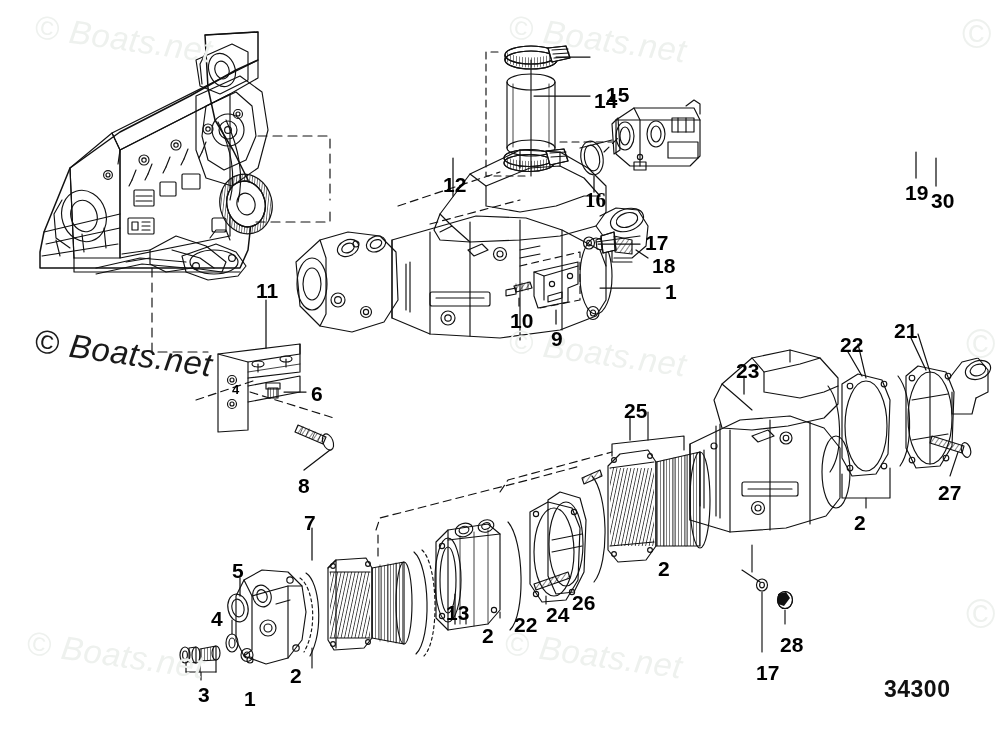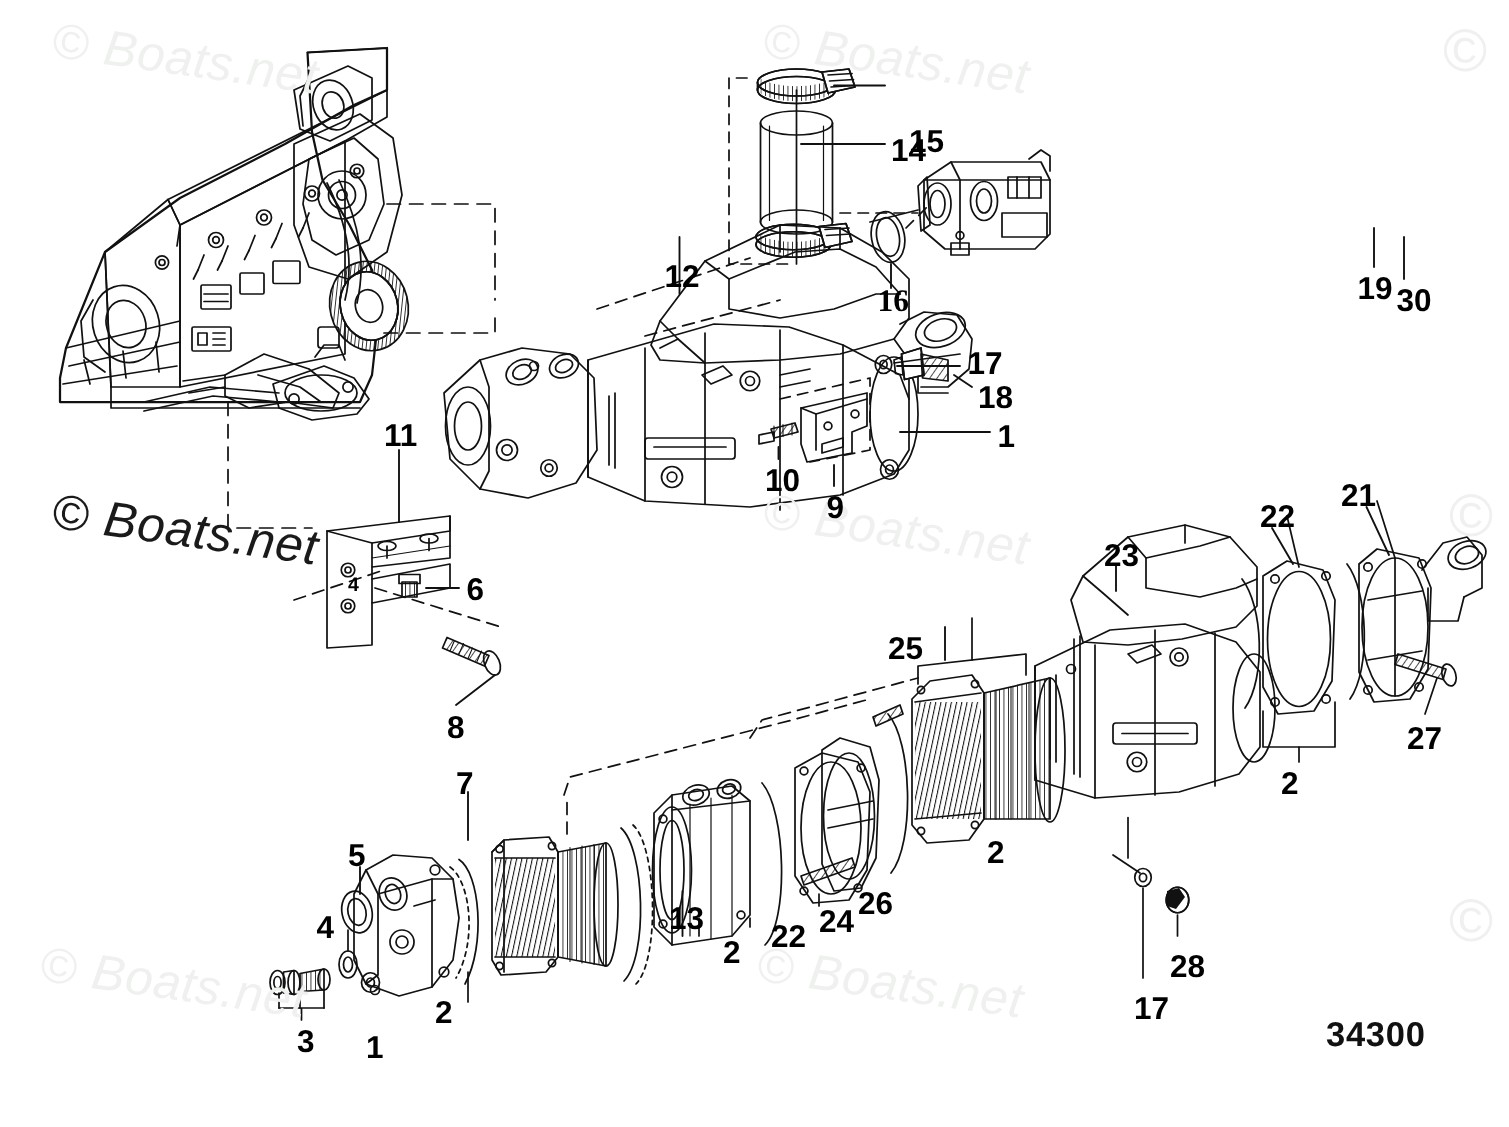--- a/index.html
+++ b/index.html
@@ -645,21 +645,21 @@
       <div class="callout" style="left: 232px; top: 560px;">5</div>
       <div class="callout" style="left: 211px; top: 608px;">4</div>
       <div class="callout" style="left: 198px; top: 684px;">3</div>
       <div class="callout" style="left: 244px; top: 688px;">1</div>
       <div class="callout" style="left: 290px; top: 665px;">2</div>
       <div class="callout" style="left: 446px; top: 602px;">13</div>
       <div class="callout" style="left: 482px; top: 625px;">2</div>
       <div class="callout" style="left: 514px; top: 614px;">22</div>
       <div class="callout" style="left: 546px; top: 604px;">24</div>
       <div class="callout" style="left: 572px; top: 592px;">26</div>
-      <div class="callout" style="left: 592px; top: 400px; margin-top: 22px;">25</div>
+      <div class="callout" style="left: 624px; top: 400px;">25</div>
       <div class="callout" style="left: 658px; top: 558px;">2</div>
       <div class="callout" style="left: 736px; top: 360px;">23</div>
       <div class="callout" style="left: 840px; top: 334px;">22</div>
       <div class="callout" style="left: 894px; top: 320px;">21</div>
       <div class="callout" style="left: 854px; top: 512px;">2</div>
       <div class="callout" style="left: 938px; top: 482px;">27</div>
       <div class="callout" style="left: 756px; top: 662px;">17</div>
       <div class="callout" style="left: 780px; top: 634px;">28</div>
     </div>
 

